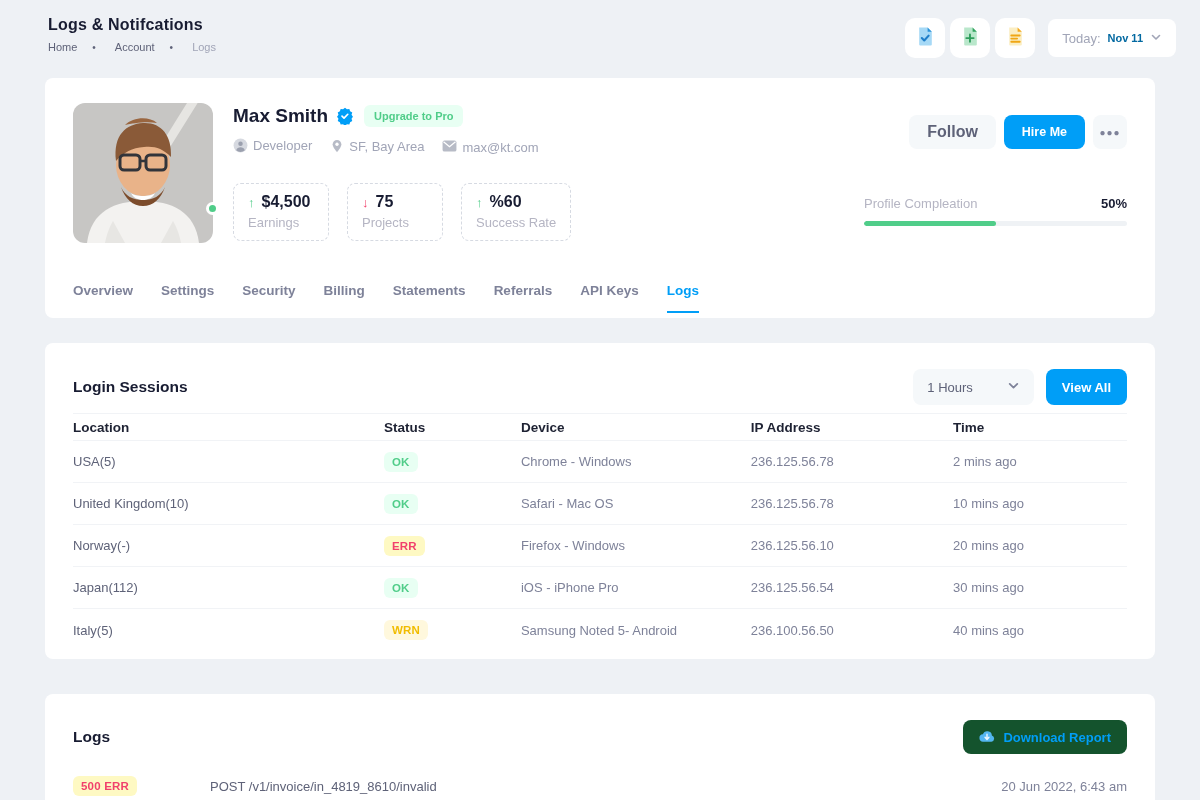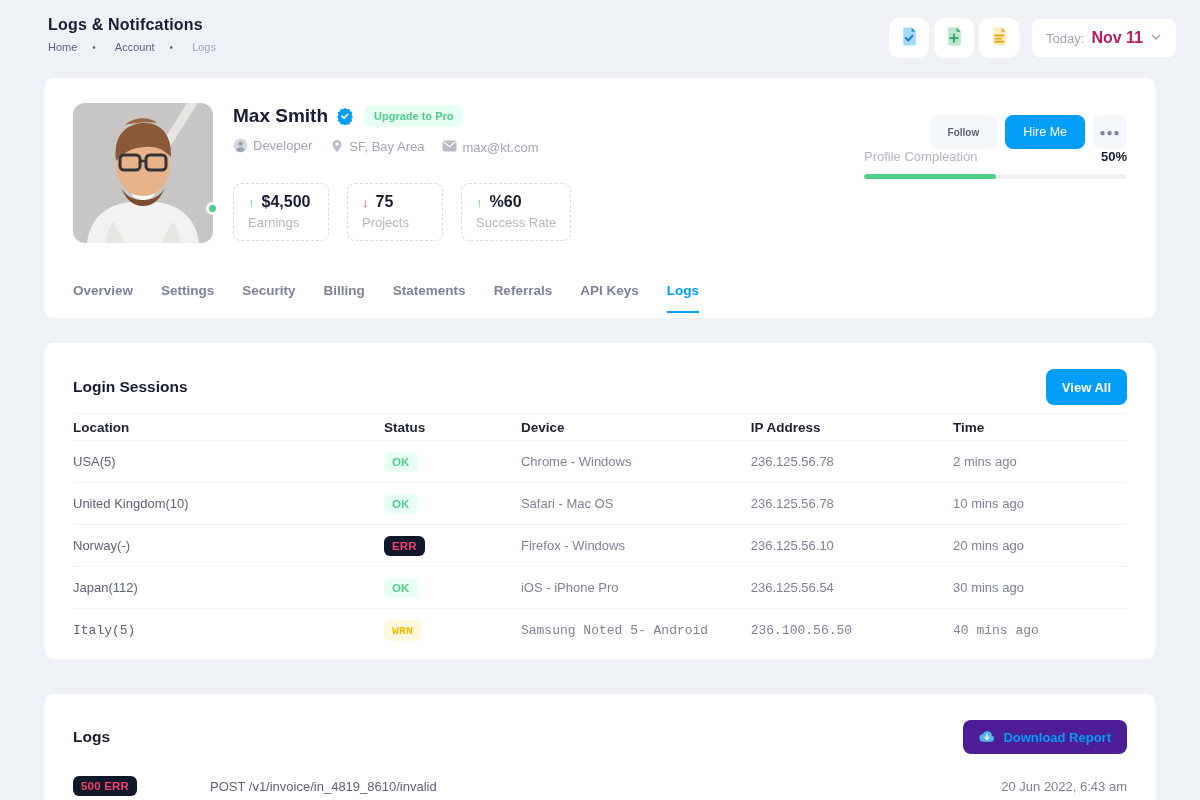--- a/index.html
+++ b/index.html
@@ -9,21 +9,21 @@
   
   .topbar { display:flex; justify-content:space-between; align-items:flex-start; padding:16px 24px 0 48px; }
   .page-title { font-size:16px; font-weight:bold; color:#181c32; letter-spacing:.2px; }
   .breadcrumb { margin-top:7px; font-size:11px; color:#5e6278; display:flex; align-items:center; gap:15px; }
   .breadcrumb .crumb-muted { color:#a1a5b7; }
   .breadcrumb .sep { color:#5e6278; margin-right:4px; font-size:10px; }
   .topbar-actions { display:flex; align-items:center; gap:5px; margin-top:2px; }
   .icon-btn { width:40px; height:40px; background:#fff; border-radius:10px; display:flex; align-items:center; justify-content:center; cursor:pointer; }
   .today-widget { height:38px; background:#fff; border-radius:8px; display:flex; align-items:center; gap:7px; padding:0 14px; margin-left:8px; cursor:pointer; }
   .today-label { font-size:13px; color:#a1a5b7; }
-  .today-value { font-size:16px; font-weight:bold; color:#be185d; }
+  .today-value { font-size:11px; font-weight:bold; color:#0369a1; }
 
   
   .card { background:#fff; border-radius:8px; margin:0 45px; }
 
   
   .profile-card { margin-top:20px; padding:25px 28px 5px; position:relative; }
   .profile-top { display:flex; }
   .avatar-wrap { position:relative; width:140px; height:140px; flex-shrink:0; }
   .avatar { width:140px; height:140px; border-radius:12px; overflow:hidden; display:block; }
   .online-dot { position:absolute; right:-6px; bottom:28px; width:13px; height:13px; border-radius:50%; background:#50cd89; border:3px solid #fff; }
@@ -38,24 +38,24 @@
   .stat-box { border:1px dashed #d6dae2; border-radius:8px; padding:9px 14px 10px; min-width:96px; }
   .stat-value-row { display:flex; align-items:center; gap:7px; font-size:16px; font-weight:bold; color:#181c32; }
   .trend { font-size:13px; font-weight:bold; }
   .trend.up { color:#50cd89; }
   .trend.down { color:#f1416c; }
   .stat-label { margin-top:4px; font-size:13px; color:#b5b5c3; }
 
   .profile-right { position:absolute; top:37px; right:28px; width:263px; }
   .actions-row { display:flex; gap:8px; justify-content:flex-end; }
   .btn { border:none; cursor:pointer; font-family:"Liberation Sans", sans-serif; }
-  .btn-follow { height:34px; padding:0 18px; background:#f5f8fa; color:#5e6278; font-size:10px; font-weight:bold; border-radius:8px; }
-  .btn-hire { height:34px; padding:0 18px; background:#009ef7; color:#fff; font-size:12.5px; font-weight:normal; border-radius:8px; }
+  .btn-follow { height:34px; padding:0 18px; background:#f5f8fa; color:#5e6278; font-size:16px; font-weight:bold; border-radius:8px; }
+  .btn-hire { height:34px; padding:0 18px; background:#009ef7; color:#fff; font-size:12.5px; font-weight:bold; border-radius:8px; }
   .btn-more { width:34px; height:34px; background:#f5f8fa; color:#7e8299; border-radius:8px; font-size:10px; letter-spacing:1px; }
-  .progress-section { }
+  .progress-section { margin-top:47px; }
   .progress-head { display:flex; justify-content:space-between; align-items:center; }
   .progress-label { font-size:13px; color:#b5b5c3; }
   .progress-value { font-size:13px; font-weight:bold; color:#181c32; }
   .progress-track { margin-top:10px; height:5px; background:#eff2f5; border-radius:3px; overflow:hidden; }
   .progress-fill { height:5px; background:#50cd89; border-radius:3px; }
 
   .tabs { display:flex; gap:28px; margin-top:40px; }
   .tab { font-size:13.5px; font-weight:600; color:#7e8299; padding-bottom:13px; cursor:pointer; border-bottom:2px solid transparent; }
   .tab.active { color:#009ef7; border-bottom-color:#009ef7; }
 
@@ -63,33 +63,33 @@
   .sessions-card { margin-top:25px; padding-bottom:8px; }
   .card-head { display:flex; justify-content:space-between; align-items:center; padding:26px 28px 8px;gap:20px; }
   .card-title { font-size:15.5px; font-weight:bold; color:#181c32; }
   .head-controls { display:flex; align-items:center; gap:12px; }
   .select-box { height:36px; background:#f5f8fa; border-radius:8px; display:flex; align-items:center; gap:34px; padding:0 14px; font-size:13px; color:#5e6278; cursor:pointer; }
   .btn-viewall { height:36px; padding:0 16px; background:#009ef7; color:#fff; font-size:13px; font-weight:bold; border-radius:8px; }
 
   .table { padding:0 28px; }
   .trow { display:grid; grid-template-columns:29.5% 13% 21.8% 19.2% 16.5%; align-items:center; height:42px; border-bottom:1px solid #f1f3f6; font-size:13px; }
   .trow.thead { height:28px; border-top:1px solid #f1f3f6; font-size:13.5px; font-weight:600; color:#1e2233; }
-  .trow:last-child { border-bottom:none;font-family:Liberation Mono, monospace; }
+  .trow:last-child { border-bottom:none; }
   .c-loc { color:#5e6278; }
   .c-dim { color:#7e8299; }
   [data-name="status-badge"], [data-name="log-status-badge"] {
     display:inline-block; padding:4px 8px; border-radius:6px; font-size:11.5px; font-weight:bold; letter-spacing:.2px; }
   .ok  { background:#e8fff3; color:#50cd89; }
-  .err { background:#0f172a; color:#f1416c; }
+  .err { background:#fef9c3; color:#f1416c; }
   .wrn { background:#fff8dd; color:#f1bc00; }
 
   
   .logs-card { margin-top:35px; padding:26px 28px; height:170px; }
   .logs-head { display:flex; justify-content:space-between; align-items:center; }
-  .btn-download { height:34px; padding:2px 16px; background:#4c1d95; color:#009ef7; font-size:13px; font-weight:600; border-radius:8px; display:flex; align-items:center; gap:8px; }
+  .btn-download { height:34px; padding:2px 16px; background:#14532d; color:#009ef7; font-size:13px; font-weight:600; border-radius:8px; display:flex; align-items:center; gap:8px; }
   .log-row { display:grid; grid-template-columns:137px 1fr auto; align-items:center; margin-top:22px; font-size:13px; }
   .log-path { color:#5e6278; }
   .log-date { color:#7e8299; }
 </style>
 </head>
 <body>
 
 <div class="topbar" data-name="topbar">
   <div data-name="page-heading">
     <div class="page-title" data-name="page-title">Logs &amp; Notifcations</div>
@@ -255,20 +255,28 @@
     <span class="tab" data-name="tab-referrals">Referrals</span>
     <span class="tab" data-name="tab-api-keys">API Keys</span>
     <span class="tab active" data-name="tab-logs">Logs</span>
   </div>
 </div>
 
 <div class="card sessions-card" data-name="login-sessions-card">
   <div class="card-head">
     <div class="card-title" data-name="login-sessions-title">Login Sessions</div>
     <div class="head-controls">
+      <div class="select-box" data-name="hours-filter-select">
+        <span data-name="hours-filter-value">1 Hours</span>
+        <span data-name="chevron-down-icon">
+          <svg width="13" height="13" viewBox="0 0 12 12">
+              <path d="M2.5 4.5L6 8l3.5-3.5" stroke="#7e8299" stroke-width="1.6" fill="none" stroke-linecap="round" stroke-linejoin="round"></path>
+            </svg>
+        </span>
+      </div>
       <button class="btn btn-viewall" data-name="view-all-button">View All</button>
     </div>
   </div>
 
   <div class="table" data-name="login-sessions-table">
     <div class="trow thead" data-name="table-header-row">
       <span data-name="col-location">Location</span>
       <span data-name="col-status">Status</span>
       <span data-name="col-device">Device</span>
       <span data-name="col-ip">IP Address</span>

